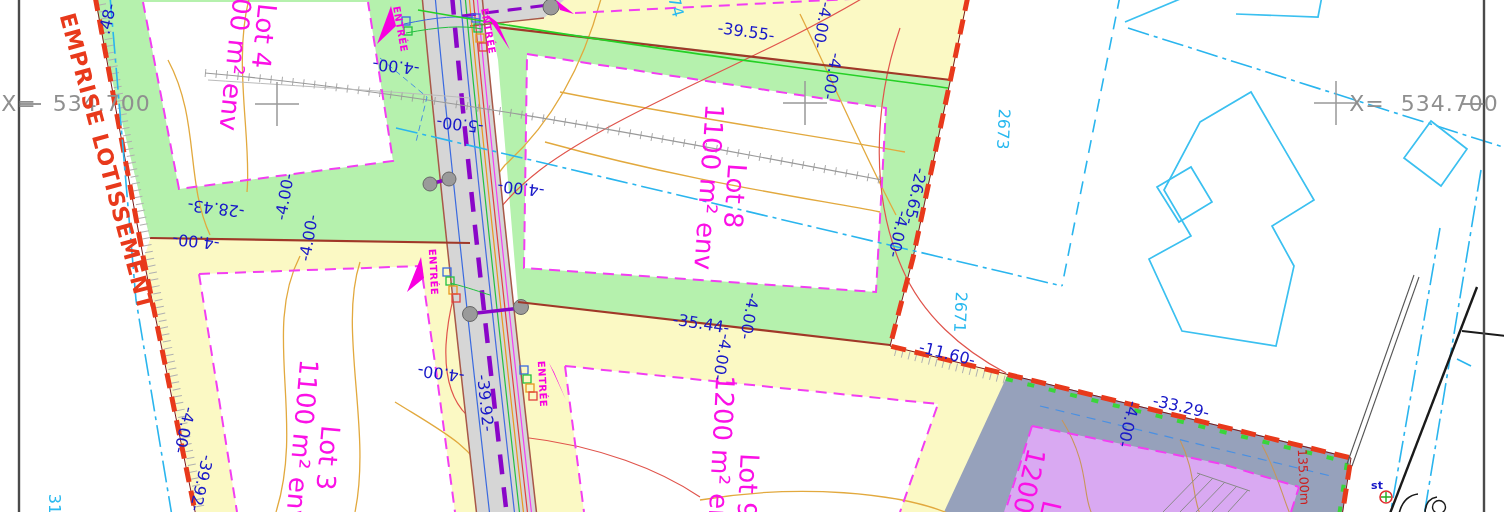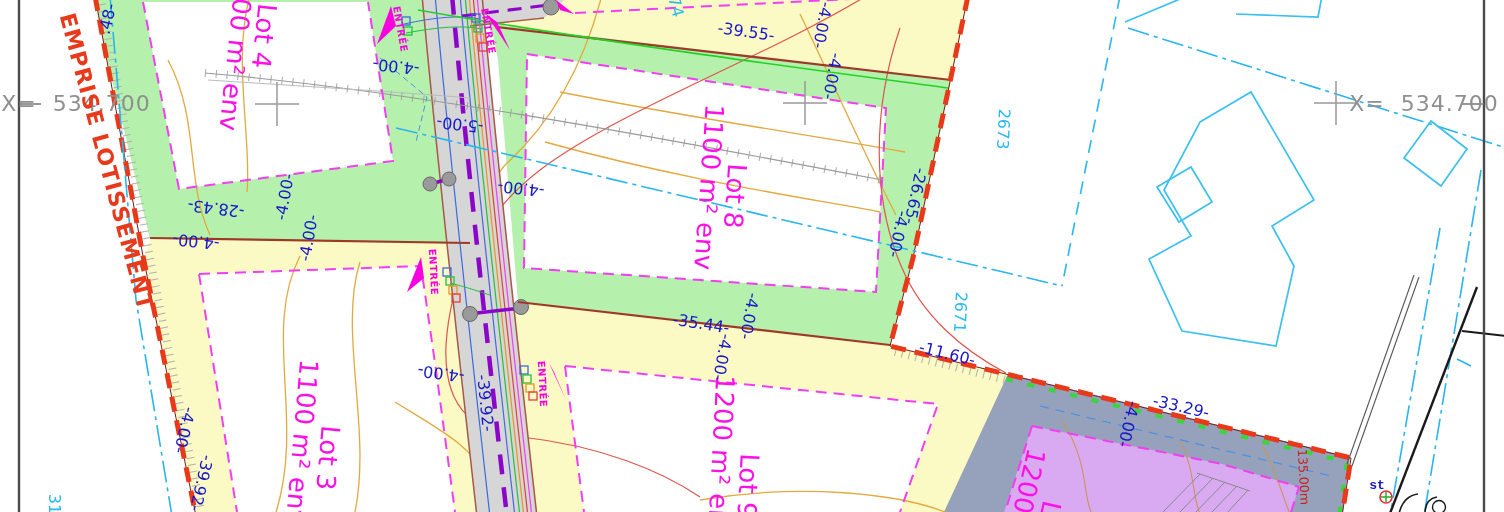--- a/index.html
+++ b/index.html
@@ -8,21 +8,21 @@
   #plan svg{position:absolute;left:0;top:0;}
   #labels-layer{position:absolute;left:0;top:0;width:100%;height:100%;}
   .lbl{position:absolute;white-space:pre;line-height:1;transform-origin:center center;}
   .dim{font-size:16px;color:#1818c8;}
   .lot{font-size:26px;color:#fb10e6;}
   .parcel{font-size:16px;color:#29b9ef;}
   .entree{font-size:10px;font-weight:bold;color:#f800e0;letter-spacing:.5px;}
   .coord{font-size:22px;color:#8f8f8f;letter-spacing:1px;}
   .emprise{font-size:22px;font-weight:bold;color:#e8391b;letter-spacing:1px;}
   .redlen{font-size:12.5px;color:#cc2020;}
-  .st{font-size:13px;font-weight:bold;color:#1818c8;font-family:Liberation Mono, monospace;}
+  .st{font-size:11px;font-weight:bold;color:#1818c8;}
 </style>
 </head>
 <body>
 
 <div id="plan">
 
 <svg width="1504" height="512" viewBox="0 0 1504 512">
 
   <g>
     <polygon points="95,0 455,0 470,243 150,239 104,46" fill="#b5f1ad"></polygon>

